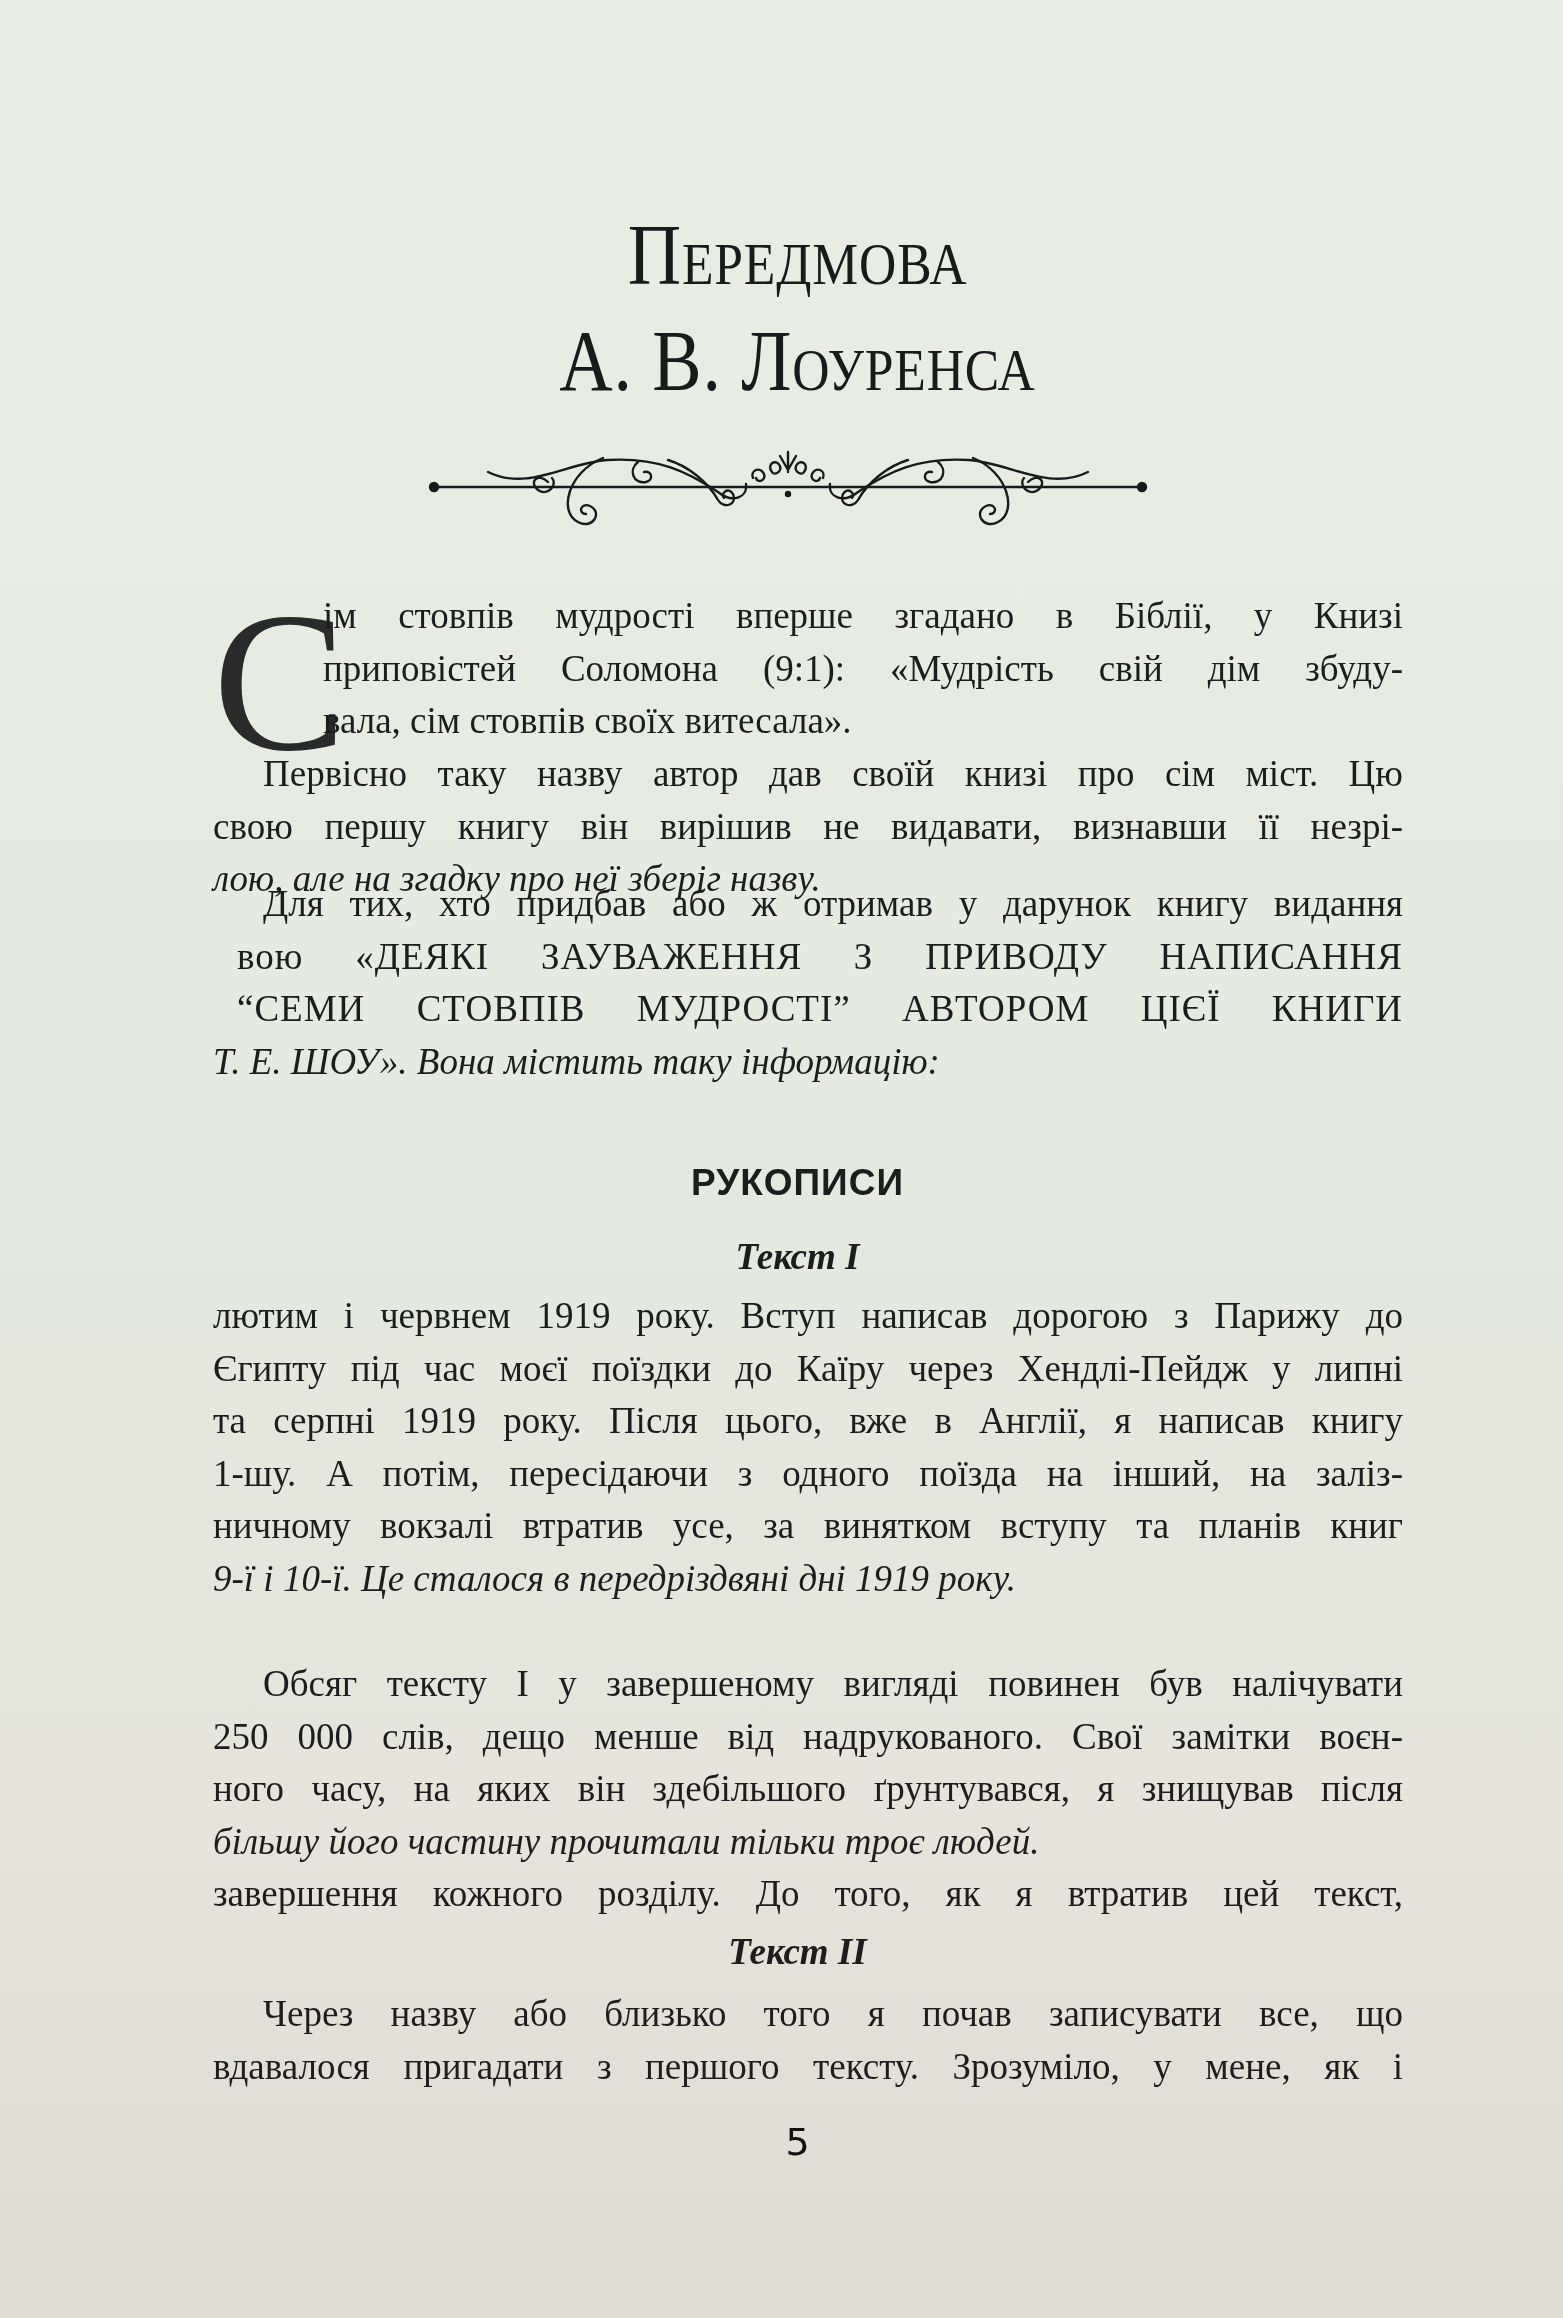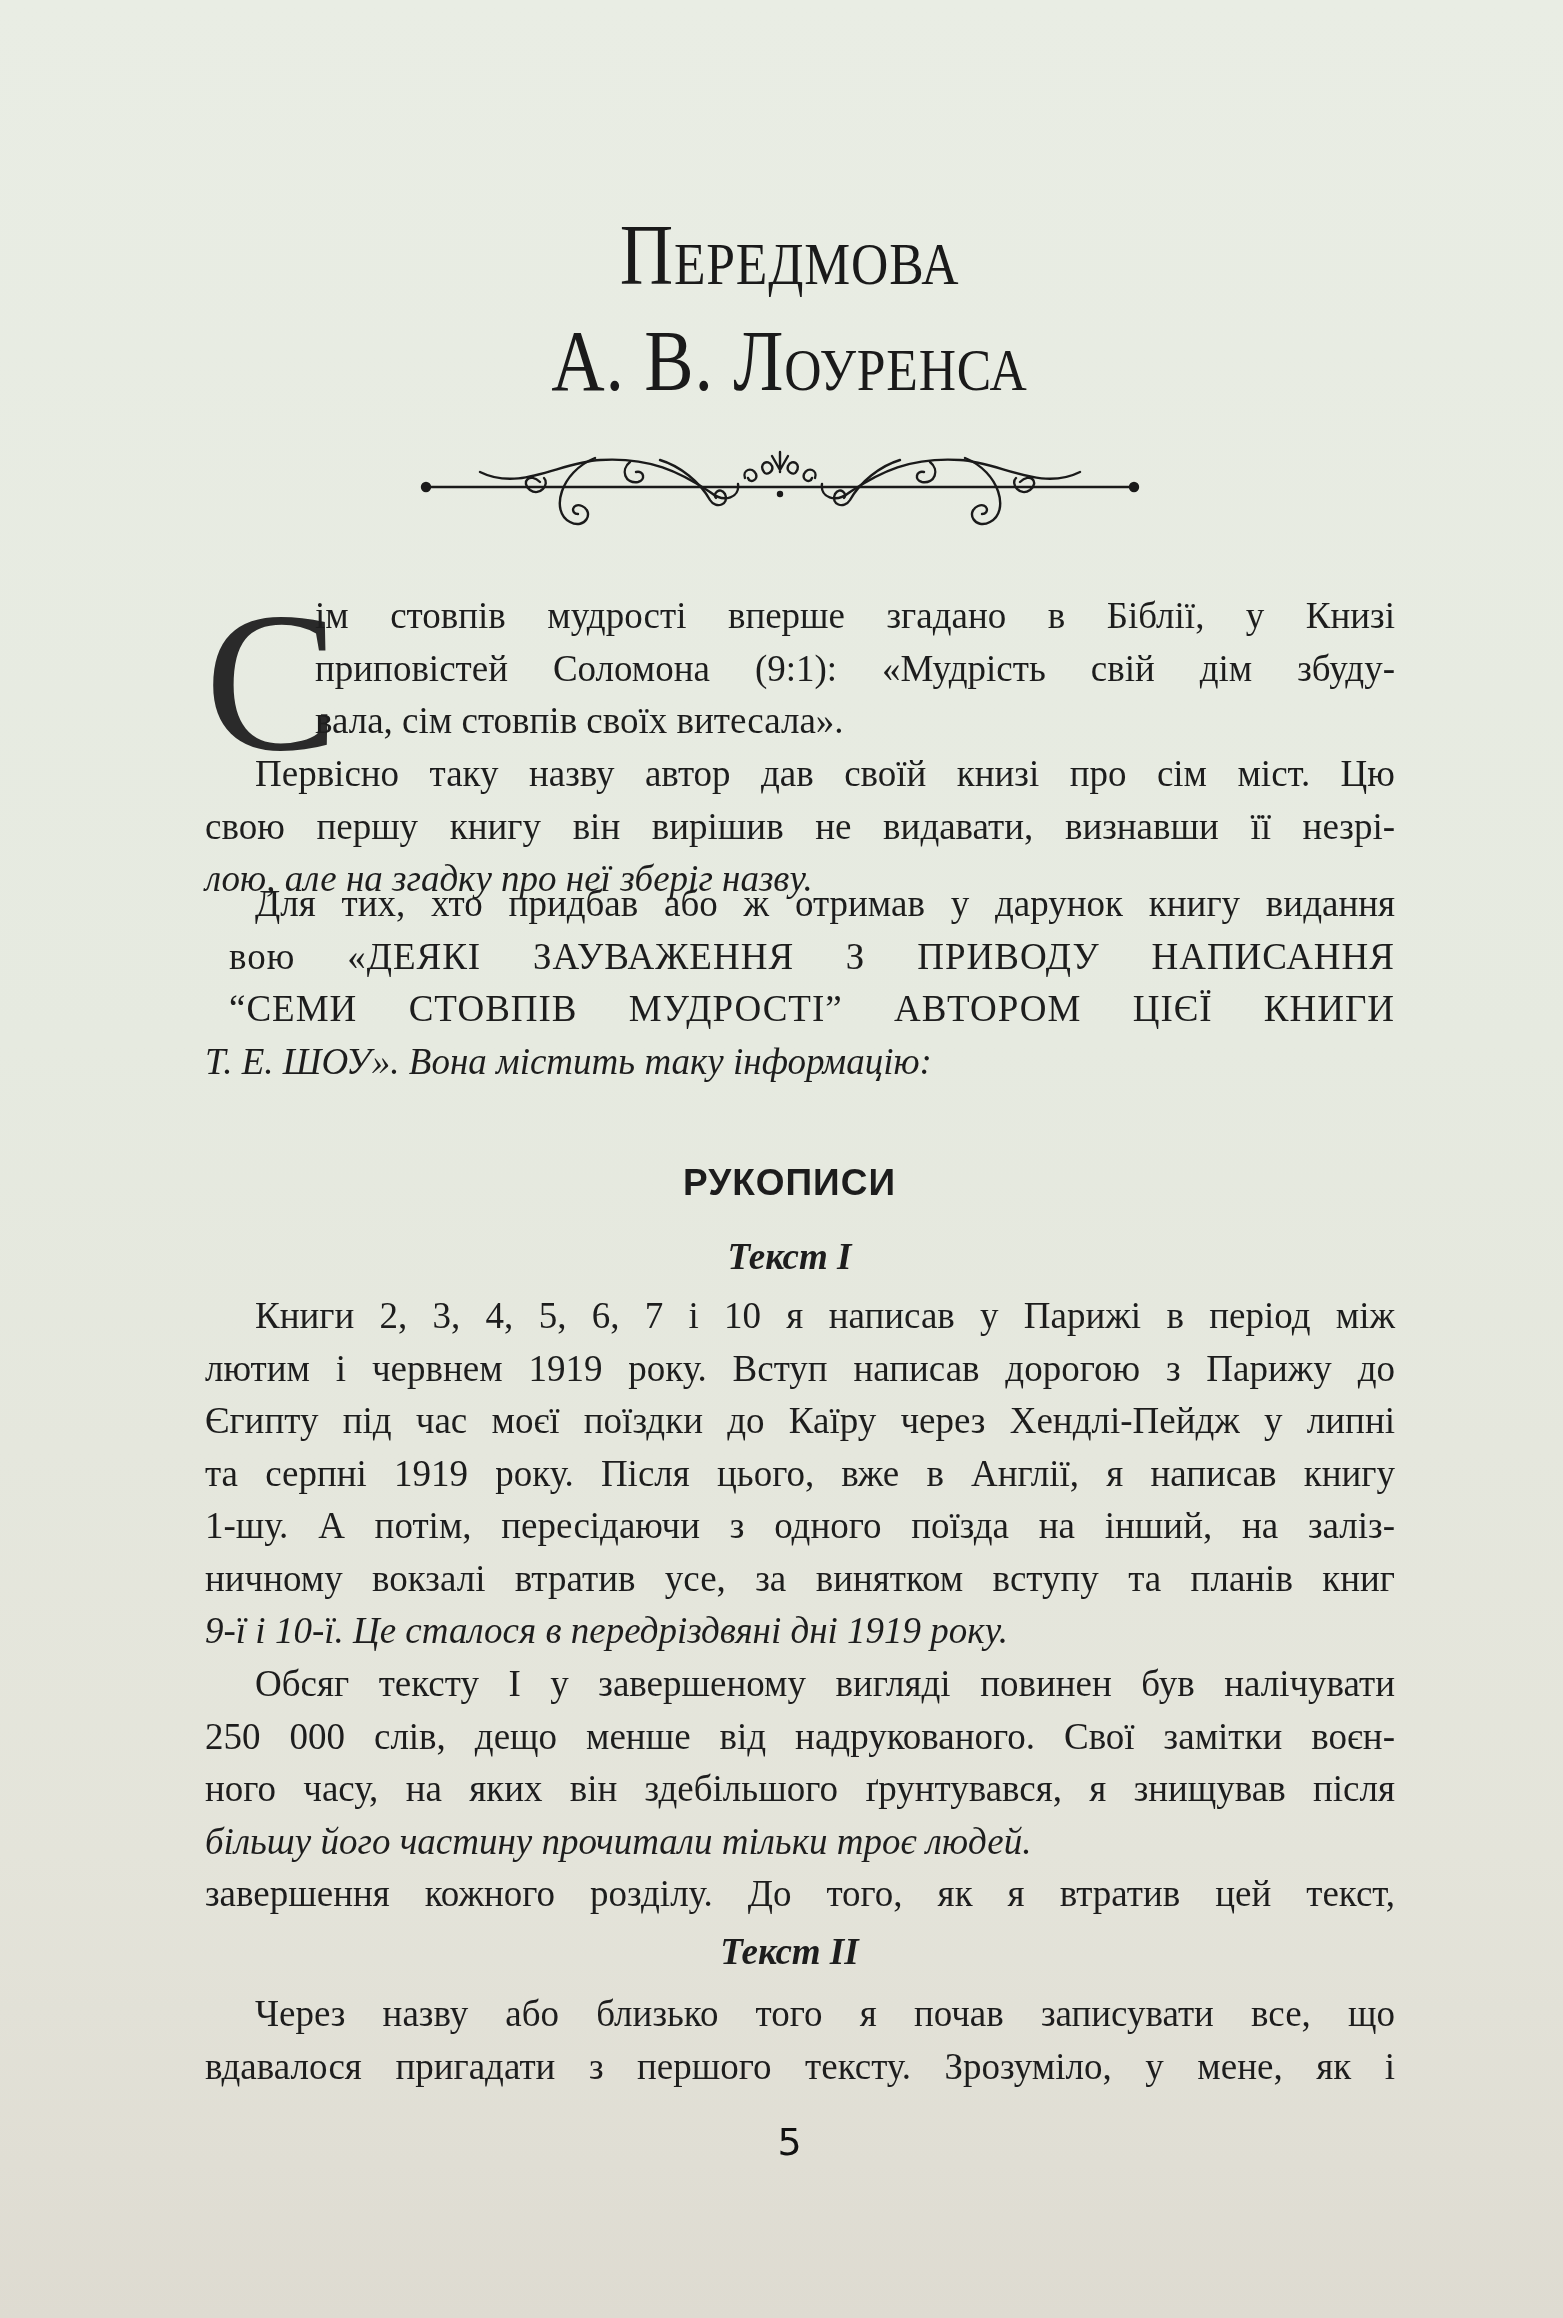--- a/index.html
+++ b/index.html
@@ -3,21 +3,21 @@
   <meta charset="utf-8">
   <style>
     html, body { margin: 0; padding: 0; }
     body {
       width: 1563px; height: 2318px; overflow: hidden;
       background: linear-gradient(180deg, #e9ede4 0%, #e6eae0 45%, #e4e4da 80%, #dedbd1 100%);
       font-family: "Liberation Serif", "DejaVu Serif", serif;
       color: #1d1d1d;
       position: relative;
     }
-    .page { position: absolute; left: 8px; top: 0; width: 1372px; height: 2318px; }
+    .page { position: absolute; left: 16px; top: 0; width: 1372px; height: 2318px; }
     .title {
       position: absolute; left: 0; width: 1563px; text-align: center;
       font-family: "Liberation Serif", serif;
       font-variant: small-caps;
       font-size: 86px; letter-spacing: 1px; color: #1a1a1a;
       line-height: 1; transform: scaleX(0.86);
     }
     .title.l1 { top: 212px; }
     .title.l2 { top: 318px; }
     .ornament { position: absolute; left: 412px; top: 442px; width: 720px; height: 90px; }
@@ -102,21 +102,20 @@
     <span class="line indent">Для тих, хто придбав або ж отримав у дарунок книгу видання</span>
     <span class="line caps">вою «ДЕЯКІ ЗАУВАЖЕННЯ З ПРИВОДУ НАПИСАННЯ</span>
     <span class="line caps">“СЕМИ СТОВПІВ МУДРОСТІ” АВТОРОМ ЦІЄЇ КНИГИ</span>
     <span class="line last">Т. Е. ШОУ». Вона містить таку інформацію:</span>
   </div>
 
   <div class="heading" style="top:1162px;">РУКОПИСИ</div>
   <div class="subheading" style="top:1235px;">Текст I</div>
 
   <div class="body-text" style="top:1290px;">
-    <span class="line indent">Книги 2, 3, 4, 5, 6, 7 і 10 я написав у Парижі в період між</span>
     <span class="line">лютим і червнем 1919 року. Вступ написав дорогою з Парижу до</span>
     <span class="line">Єгипту під час моєї поїздки до Каїру через Хендлі-Пейдж у липні</span>
     <span class="line">та серпні 1919 року. Після цього, вже в Англії, я написав книгу</span>
     <span class="line">1-шу. А потім, пересідаючи з одного поїзда на інший, на заліз-</span>
     <span class="line">ничному вокзалі втратив усе, за винятком вступу та планів книг</span>
     <span class="line last">9-ї і 10-ї. Це сталося в передріздвяні дні 1919 року.</span>
   </div>
 
   <div class="body-text" style="top:1658px;">
     <span class="line indent">Обсяг тексту I у завершеному вигляді повинен був налічувати</span>

